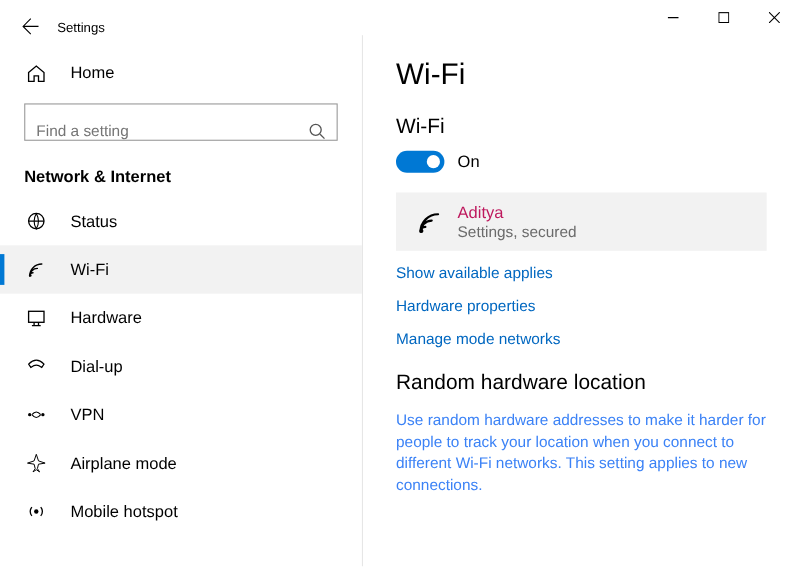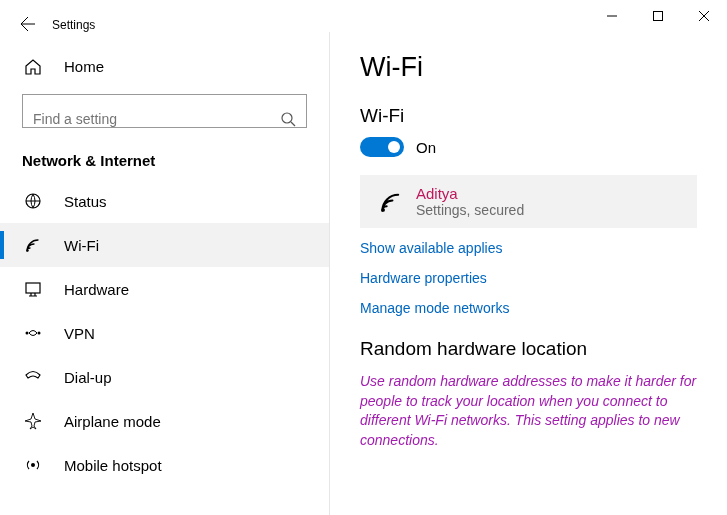--- a/index.html
+++ b/index.html
@@ -191,22 +191,21 @@
     }
     .section-title {
       font-size: 19px;
       font-weight: 400;
       margin-top: 22px;
       margin-bottom: 12px;
     }
     .body-text {
       font-size: 14px;
       line-height: 1.4;
-      color: #a21caf;
-      font-style: italic;
+      color: #3b82f6;
     }
     svg { display: block; }
   </style>
 </head>
 <body>
 
 <div class="titlebar">
   <div class="back">
     <svg width="16" height="16" viewBox="0 0 16 16">
       <path d="M8 1 L1 8 L8 15 M1 8 L15 8" stroke="#000" stroke-width="1" fill="none"></path>
@@ -283,35 +282,35 @@
           <rect x="2" y="3" width="14" height="10" stroke="#000" stroke-width="1.2" fill="none"></rect>
           <path d="M7 13 L7 16 M11 13 L11 16 M5 16 L13 16" stroke="#000" stroke-width="1.2"></path>
         </svg>
       </span>
       <span>Hardware</span>
     </div>
 
     <div class="nav-item">
       <span class="icon">
         <svg width="18" height="18" viewBox="0 0 18 18">
+          <path d="M2 7 Q9 0 16 7 L14 10 Q11 8 9 8 Q7 8 4 10 Z" stroke="#000" stroke-width="1.1" fill="none"></path>
+        </svg>
+      </span>
+      <span>Dial-up</span>
+    </div>
+
+    <div class="nav-item">
+      <span class="icon">
+        <svg width="18" height="18" viewBox="0 0 18 18">
           <circle cx="3" cy="9" r="1.5" fill="#000"></circle>
           <circle cx="15" cy="9" r="1.5" fill="#000"></circle>
           <path d="M5 9 Q9 4 13 9 M5 9 Q9 14 13 9" stroke="#000" stroke-width="1" fill="none"></path>
         </svg>
       </span>
       <span>VPN</span>
-    </div>
-
-    <div class="nav-item">
-      <span class="icon">
-        <svg width="18" height="18" viewBox="0 0 18 18">
-          <path d="M2 7 Q9 0 16 7 L14 10 Q11 8 9 8 Q7 8 4 10 Z" stroke="#000" stroke-width="1.1" fill="none"></path>
-        </svg>
-      </span>
-      <span>Dial-up</span>
     </div>
 
     <div class="nav-item">
       <span class="icon">
         <svg width="18" height="18" viewBox="0 0 18 18">
           <path d="M9 1 L11 7 L17 9 L11 10 L10 14 L12 17 L9 15 L6 17 L8 14 L7 10 L1 9 L7 7 Z" stroke="#000" stroke-width="0.9" fill="none"></path>
         </svg>
       </span>
       <span>Airplane mode</span>
     </div>

